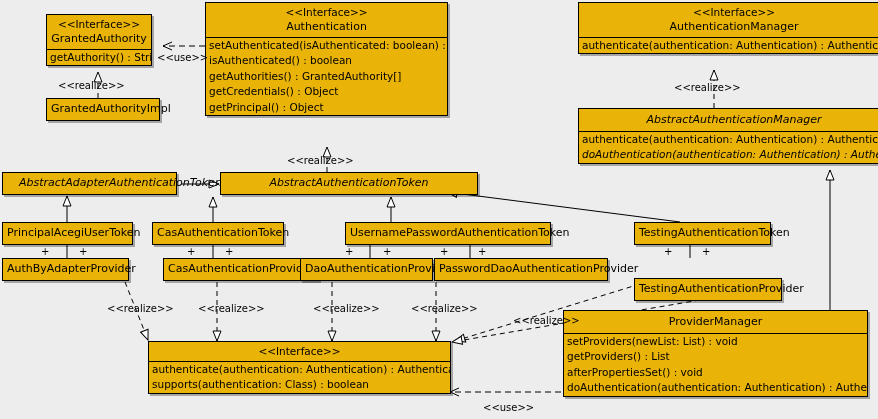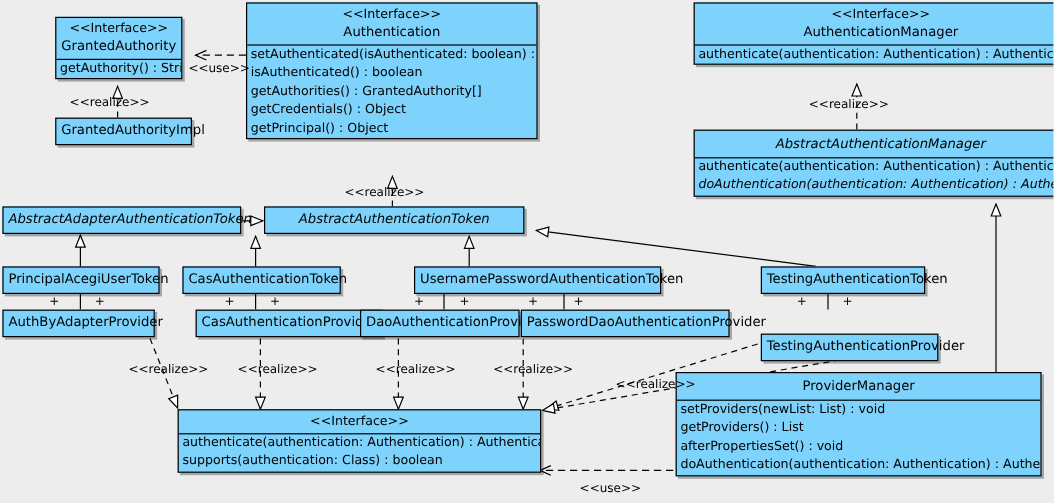--- a/index.html
+++ b/index.html
@@ -20,21 +20,21 @@
   #edges {
     position: absolute;
     left: 0;
     top: 0;
     width: 878px;
     height: 419px;
     pointer-events: none;
   }
   .uml-box {
     position: absolute;
-    background: #7dd3fc;
+    background: #eab308;
     border: 1px solid #000000;
     box-shadow: 2px 2px 0 rgba(0,0,0,0.30);
     box-sizing: border-box;
     z-index: 5;
   }
   .hdr {
     padding: 2px 4px 3px 4px;
     text-align: center;
   }
   .hdr .stereo {
@@ -232,27 +232,27 @@
   <div class="uml-box italic" style="left:578px; top:108px; width:312px;">
     <div class="hdr simple">
       <span class="cname">AbstractAuthenticationManager</span>
     </div>
     <div class="members">
       <div class="m">authenticate(authentication: Authentication) : Authentication</div>
       <div class="m it">doAuthentication(authentication: Authentication) : Authentication</div>
     </div>
   </div>
 
-  <div class="uml-box italic" style="left:2px; top:172px; width:199px;">
+  <div class="uml-box italic" style="left:2px; top:172px; width:175px;padding-left:12px;">
     <div class="hdr simple compact">
       <span class="cname">AbstractAdapterAuthenticationToken</span>
     </div>
   </div>
 
-  <div class="uml-box italic" style="left:220px; top:172px; width:217px;">
+  <div class="uml-box italic" style="left:220px; top:172px; width:258px;">
     <div class="hdr simple compact">
       <span class="cname">AbstractAuthenticationToken</span>
     </div>
   </div>
 
   <div class="uml-box" style="left:2px; top:222px; width:131px;">
     <div class="hdr simple compact">
       <span class="cname">PrincipalAcegiUserToken</span>
     </div>
   </div>

